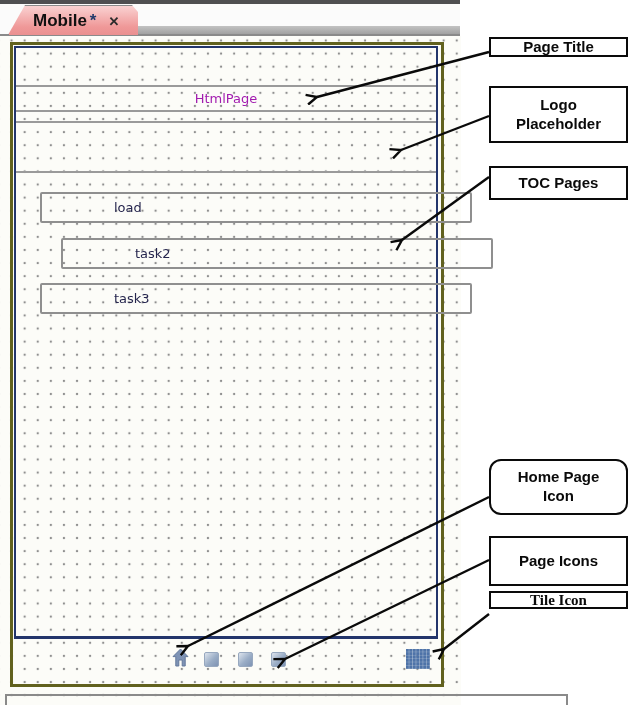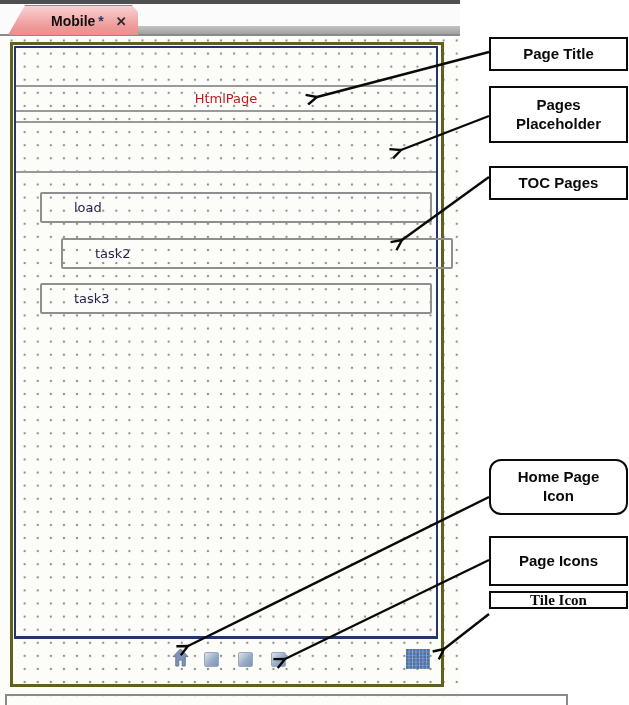--- a/index.html
+++ b/index.html
@@ -11,41 +11,41 @@
   .topbar{left:0;top:0;width:460px;height:4px;background:#4f4f51;}
   .tabrow{left:0;top:4px;width:460px;height:31px;background:#fbfbfb;}
   .tabwell{left:138px;top:26px;width:322px;height:9px;
            background:linear-gradient(#c2c2c2,#9d9d9d);border-bottom:1px solid #7a7a7a;}
   .striprule{left:0;top:34px;width:460px;height:2px;background:#8a8a8a;}
   .tab{left:8px;top:5px;width:130px;height:30px;
        background:linear-gradient(#fad2d2,#ef9898 70%,#ea8f8f);
        border:1px solid #8a8a8a;border-bottom:none;
        clip-path:polygon(17px 0,124px 0,130px 7px,130px 30px,0 30px);
        display:flex;align-items:center;}
-  .tab-label{margin-left:42px;font-size:14px;font-weight:bold;color:#101010;white-space:nowrap;}
+  .tab-label{margin-left:24px;font-size:17px;font-weight:bold;color:#101010;white-space:nowrap;}
   .tab-mod{font-weight:bold;color:#223a6b;margin-left:3px;}
   .tab-close{margin-left:12px;font-size:13px;font-weight:bold;color:#2a2a2a;cursor:default;line-height:1;}
 
   
   .surface{left:0;top:36px;width:461px;height:669px;background:#fcfcf8;
            background-image:radial-gradient(#8f8f8f 1.05px,rgba(143,143,143,.25) 1.3px,transparent 1.6px);
            background-size:13.1px 13.1px;background-position:5px 11px;}
 
   
   .canvas-outer{left:10px;top:42px;width:428px;height:639px;
                 border:3px solid #61611e;background:transparent;}
   .page-blue{left:14px;top:46px;width:420px;height:588px;
              border:2px solid #23356b;border-bottom-width:3px;background:transparent;}
   .divider{height:0;border-top:2px solid #9a9a9a;left:16px;width:420px;}
   .d1{top:85px;} .d2{top:110px;} .d3{top:121px;} .d4{top:171px;}
   .page-title{left:16px;top:87px;width:420px;height:22px;
               display:flex;align-items:center;justify-content:center;
-              font-family:"DejaVu Sans",sans-serif;font-size:13px;color:#b91c1c;}
+              font-family:"DejaVu Sans",sans-serif;font-size:13px;color:#a21caf;}
   .toc-box{left:40px;width:356px;height:27px;border:2px solid #8f8f8f;border-radius:2px;
-           display:flex;align-items:center;padding-left:32px;
+           display:flex;align-items:center;padding-left:72px;
            font-family:"DejaVu Sans",sans-serif;font-size:13px;color:#26264e;background:transparent;}
   .toc1{top:192px;} .toc2{top:238px;margin-left:21px;} .toc3{top:283px;}
 
   
   .home-icon{left:172px;top:648px;width:17px;height:19px;}
   .page-square{width:15px;height:15px;top:652px;border-radius:2px;
                background:linear-gradient(135deg,#dde4ed 0%,#9aadc6 55%,#7e93b3 100%);
                border:1px solid #97a8bf;box-sizing:border-box;}
   .sq1{left:204px;} .sq2{left:238px;} .sq3{left:271px;}
   .tile-icon{left:406px;top:649px;width:24px;height:20px;
@@ -53,21 +53,21 @@
              background-size:3.2px 3.2px;background-repeat:space;}
 
   
   .below-widget{left:5px;top:694px;width:563px;height:11px;
                 border:2px solid #8a8a8a;border-bottom:none;background:transparent;box-sizing:border-box;}
 
   
   .callout{left:489px;width:139px;border:2px solid #0a0a0a;background:#ffffff;box-sizing:border-box;
            display:flex;align-items:center;justify-content:center;text-align:center;
            font-size:15px;font-weight:bold;color:#0a0a0a;line-height:1.25;padding:2px 16px;}
-  .c1{top:37px;height:34px;}
+  .c1{top:37px;height:20px;}
   .c2{top:86px;height:57px;}
   .c3{top:166px;height:34px;}
   .c4{top:459px;height:56px;border-radius:12px;}
   .c5{top:536px;height:50px;}
   .c6{top:591px;height:18px;font-family:Liberation Serif, serif;}
 
   
   .arrows{left:0;top:0;width:629px;height:705px;pointer-events:none;z-index:30;}
 </style>
 </head>
@@ -101,21 +101,21 @@
   <path d="M8.5 1 L16 8.6 L13.2 8.6 L13.2 18 L10.2 18 L10.2 12 L6.8 12 L6.8 18 L3.8 18 L3.8 8.6 L1 8.6 Z" fill="#7e93b5" stroke="#64799c" stroke-width="1"></path>
 </svg>
 <div class="abs page-square sq1"></div>
 <div class="abs page-square sq2"></div>
 <div class="abs page-square sq3"></div>
 <div class="abs tile-icon"></div>
 
 <div class="abs below-widget"></div>
 
 <div class="abs callout c1">Page Title</div>
-<div class="abs callout c2">Pages Placeholder</div>
+<div class="abs callout c2">Logo Placeholder</div>
 <div class="abs callout c3">TOC Pages</div>
 <div class="abs callout c4">Home Page Icon</div>
 <div class="abs callout c5">Page Icons</div>
 <div class="abs callout c6">Tile Icon</div>
 
 <svg class="abs arrows" viewBox="0 0 629 705">
   <defs>
     <marker id="vhead" markerWidth="15" markerHeight="13" refX="2.5" refY="6" orient="auto" markerUnits="userSpaceOnUse">
       <path d="M13 1 L2.5 6 L13 11" fill="none" stroke="#0a0a0a" stroke-width="2.4"></path>
     </marker>

